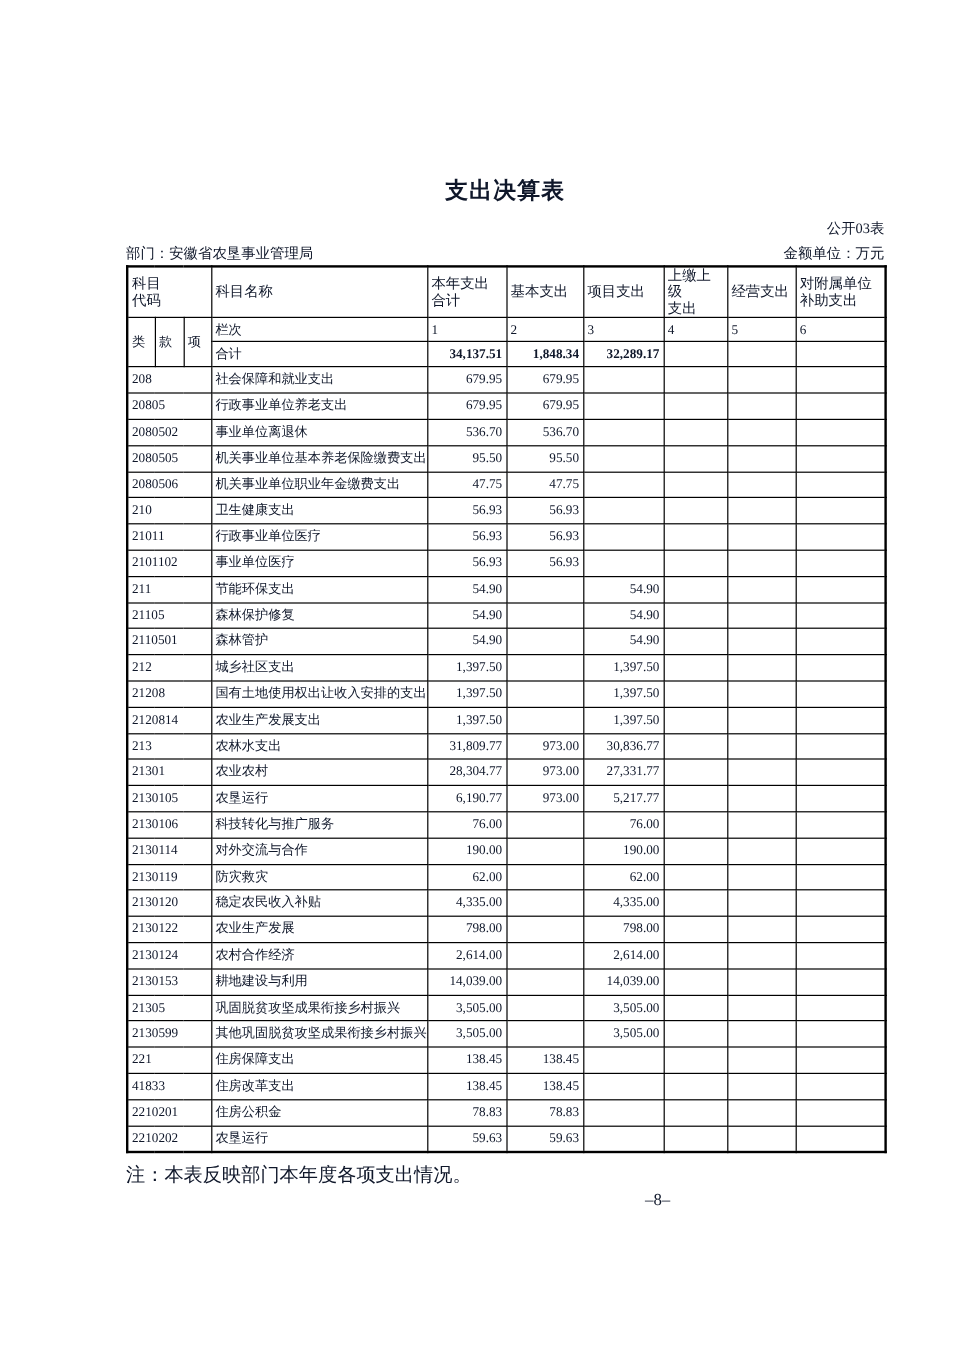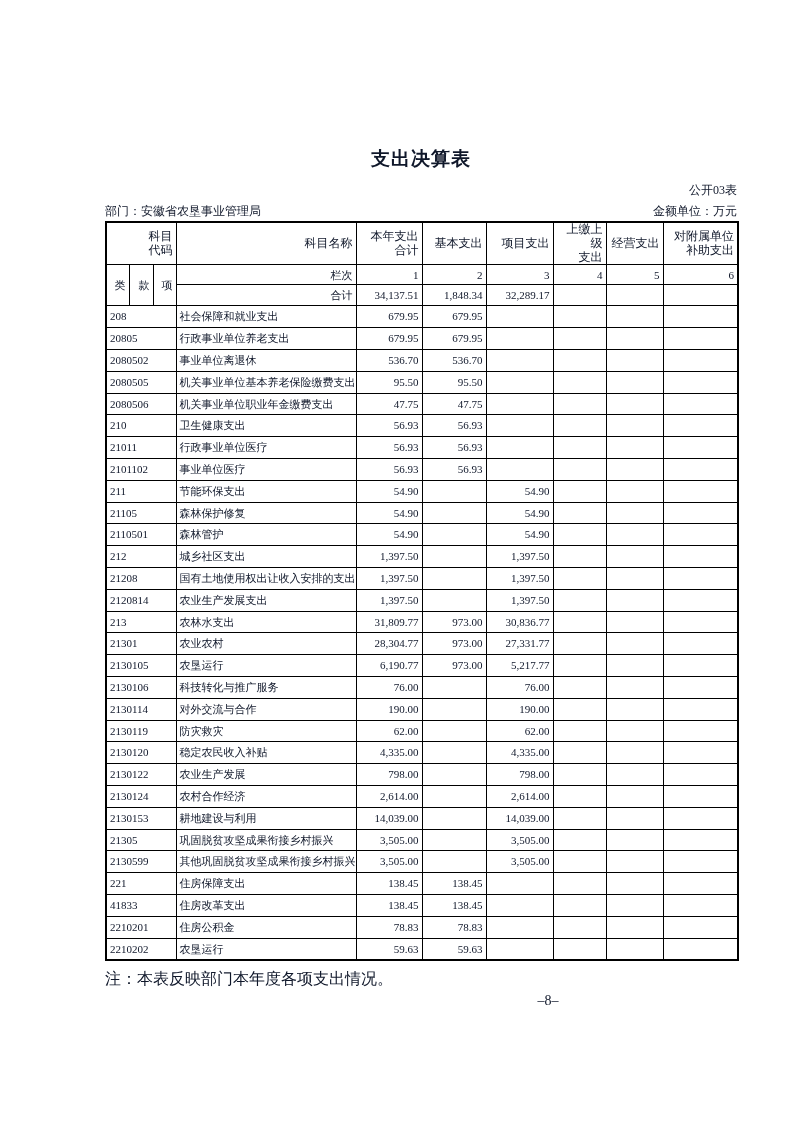--- a/index.html
+++ b/index.html
@@ -37,26 +37,26 @@
     padding:0 3px;
     font-size:11px;
     overflow:hidden;
     vertical-align:middle;
     line-height:1.15;
   }
   tr.h1 td { height:41px; font-size:12px; }
   tr.h2 td { height:19px; }
   tr.h3 td { height:20px; }
   tbody td  { height:20.8px; }
-  .c    { text-align:right; }
+  .c    { text-align:left; }
   .pre  { white-space:pre-line; }
   .num  { text-align:right; white-space:nowrap; }
   .code { text-align:left; white-space:nowrap; font-size:10.5px; }
   .name { text-align:left; white-space:nowrap; font-size:10.5px; }
-  .bold { font-weight:normal; }
+  .bold { font-weight:bold; }
   .note {
     position:absolute; top:969px; left:105px;
     font-size:16px;
   }
   .pagenum {
     position:absolute; top:993px; left:548px;
     transform:translateX(-50%);
     font-size:14px;
   }
 </style>

